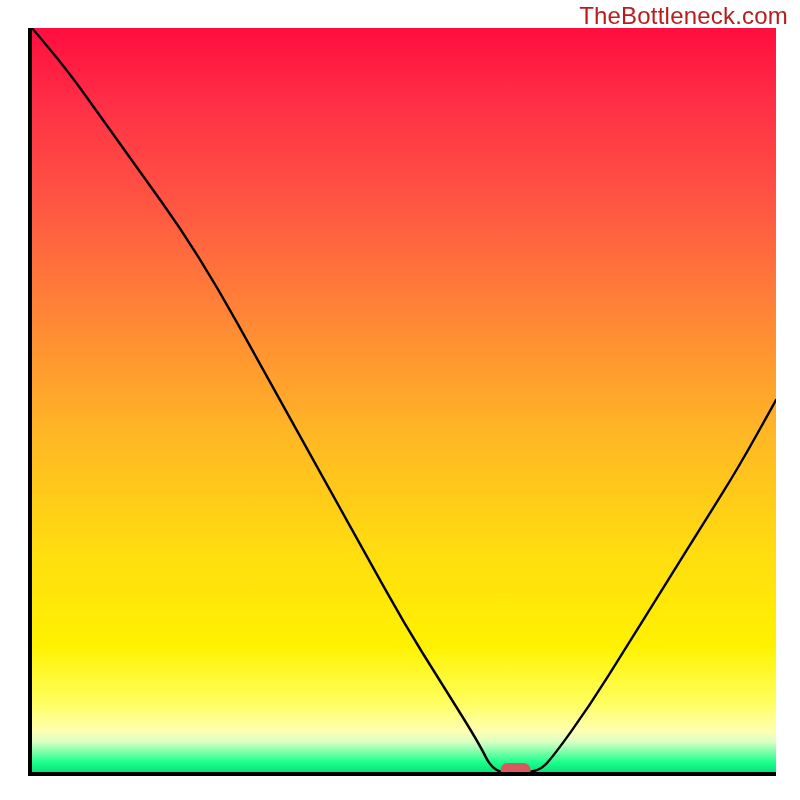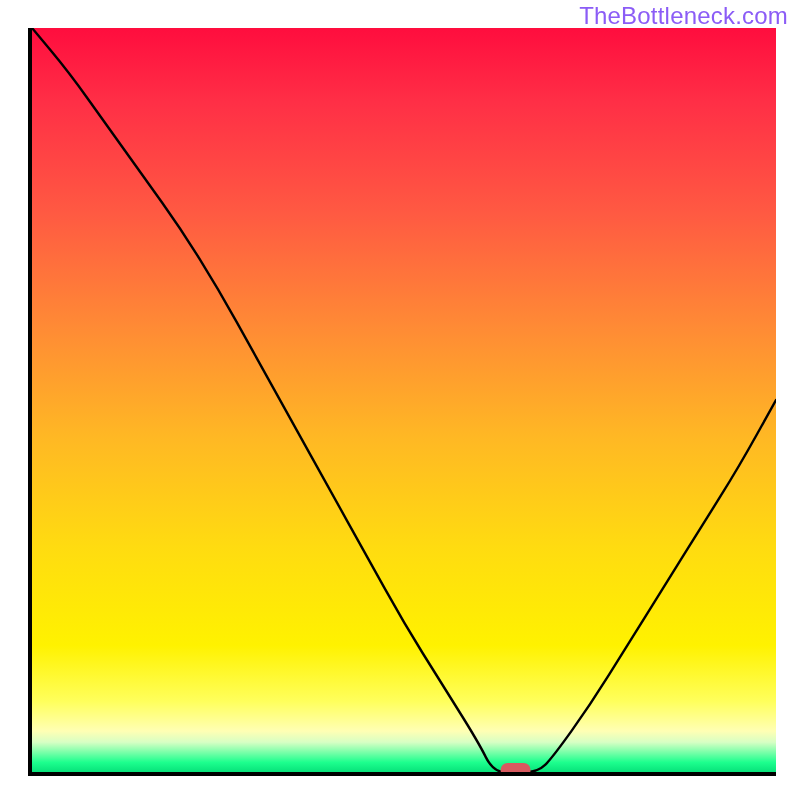--- a/index.html
+++ b/index.html
@@ -13,21 +13,21 @@
   }
   .stage {
     position: relative;
     width: 800px;
     height: 800px;
   }
   .watermark {
     position: absolute;
     top: 2px;
     right: 12px;
-    color: #8b5cf6;
+    color: #b91c1c;
     font-size: 24px;
     font-weight: 400;
     letter-spacing: 0.2px;
     z-index: 5;
   }
   .plot-area {
     position: absolute;
     left: 28px;
     top: 28px;
     width: 744px;

